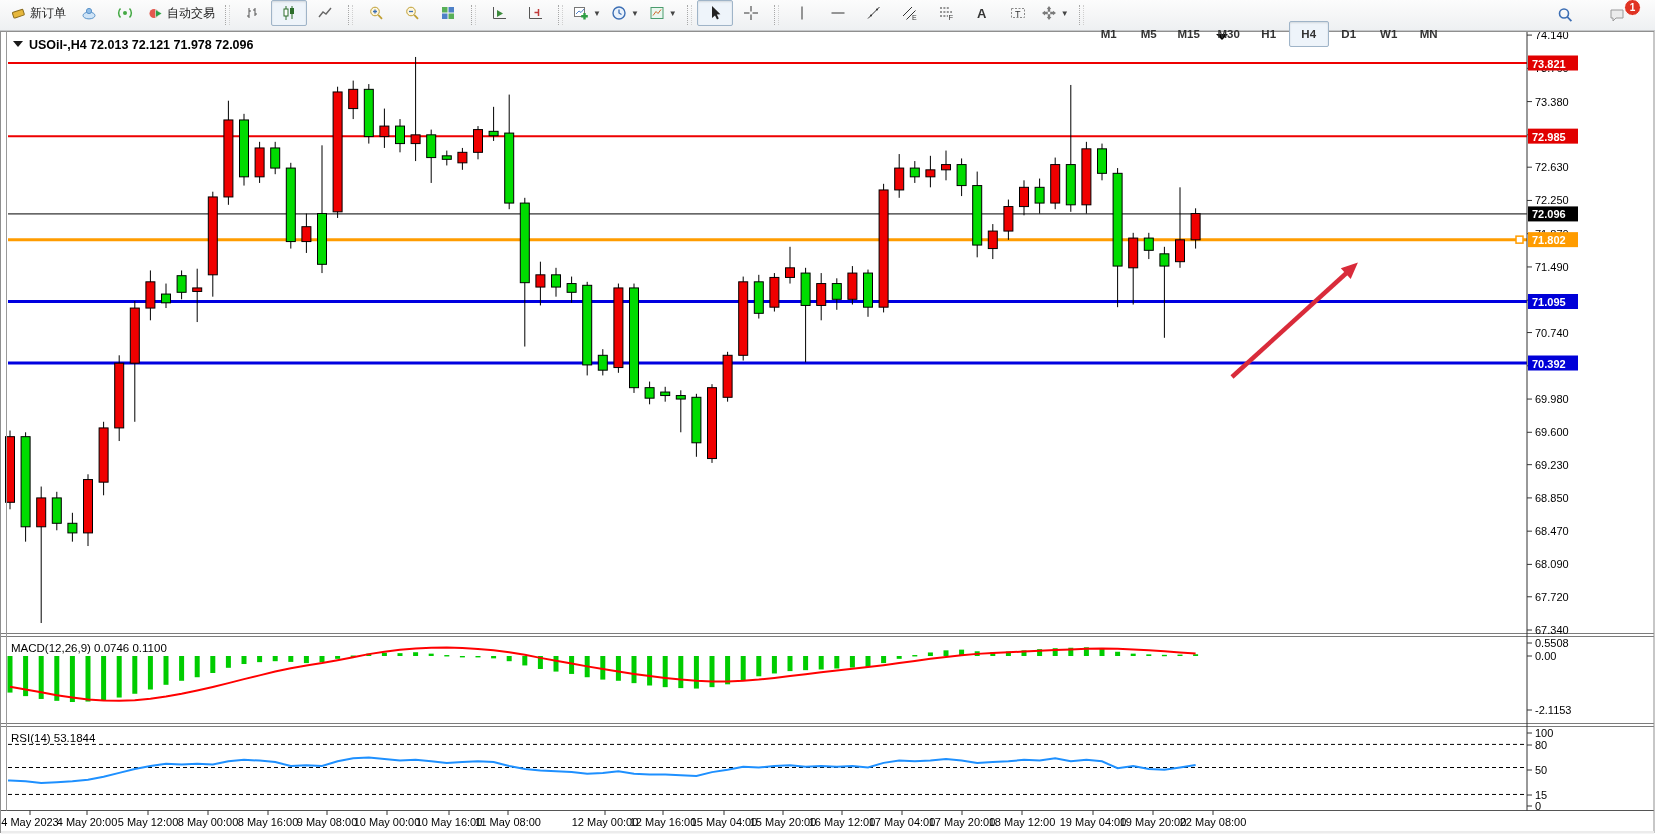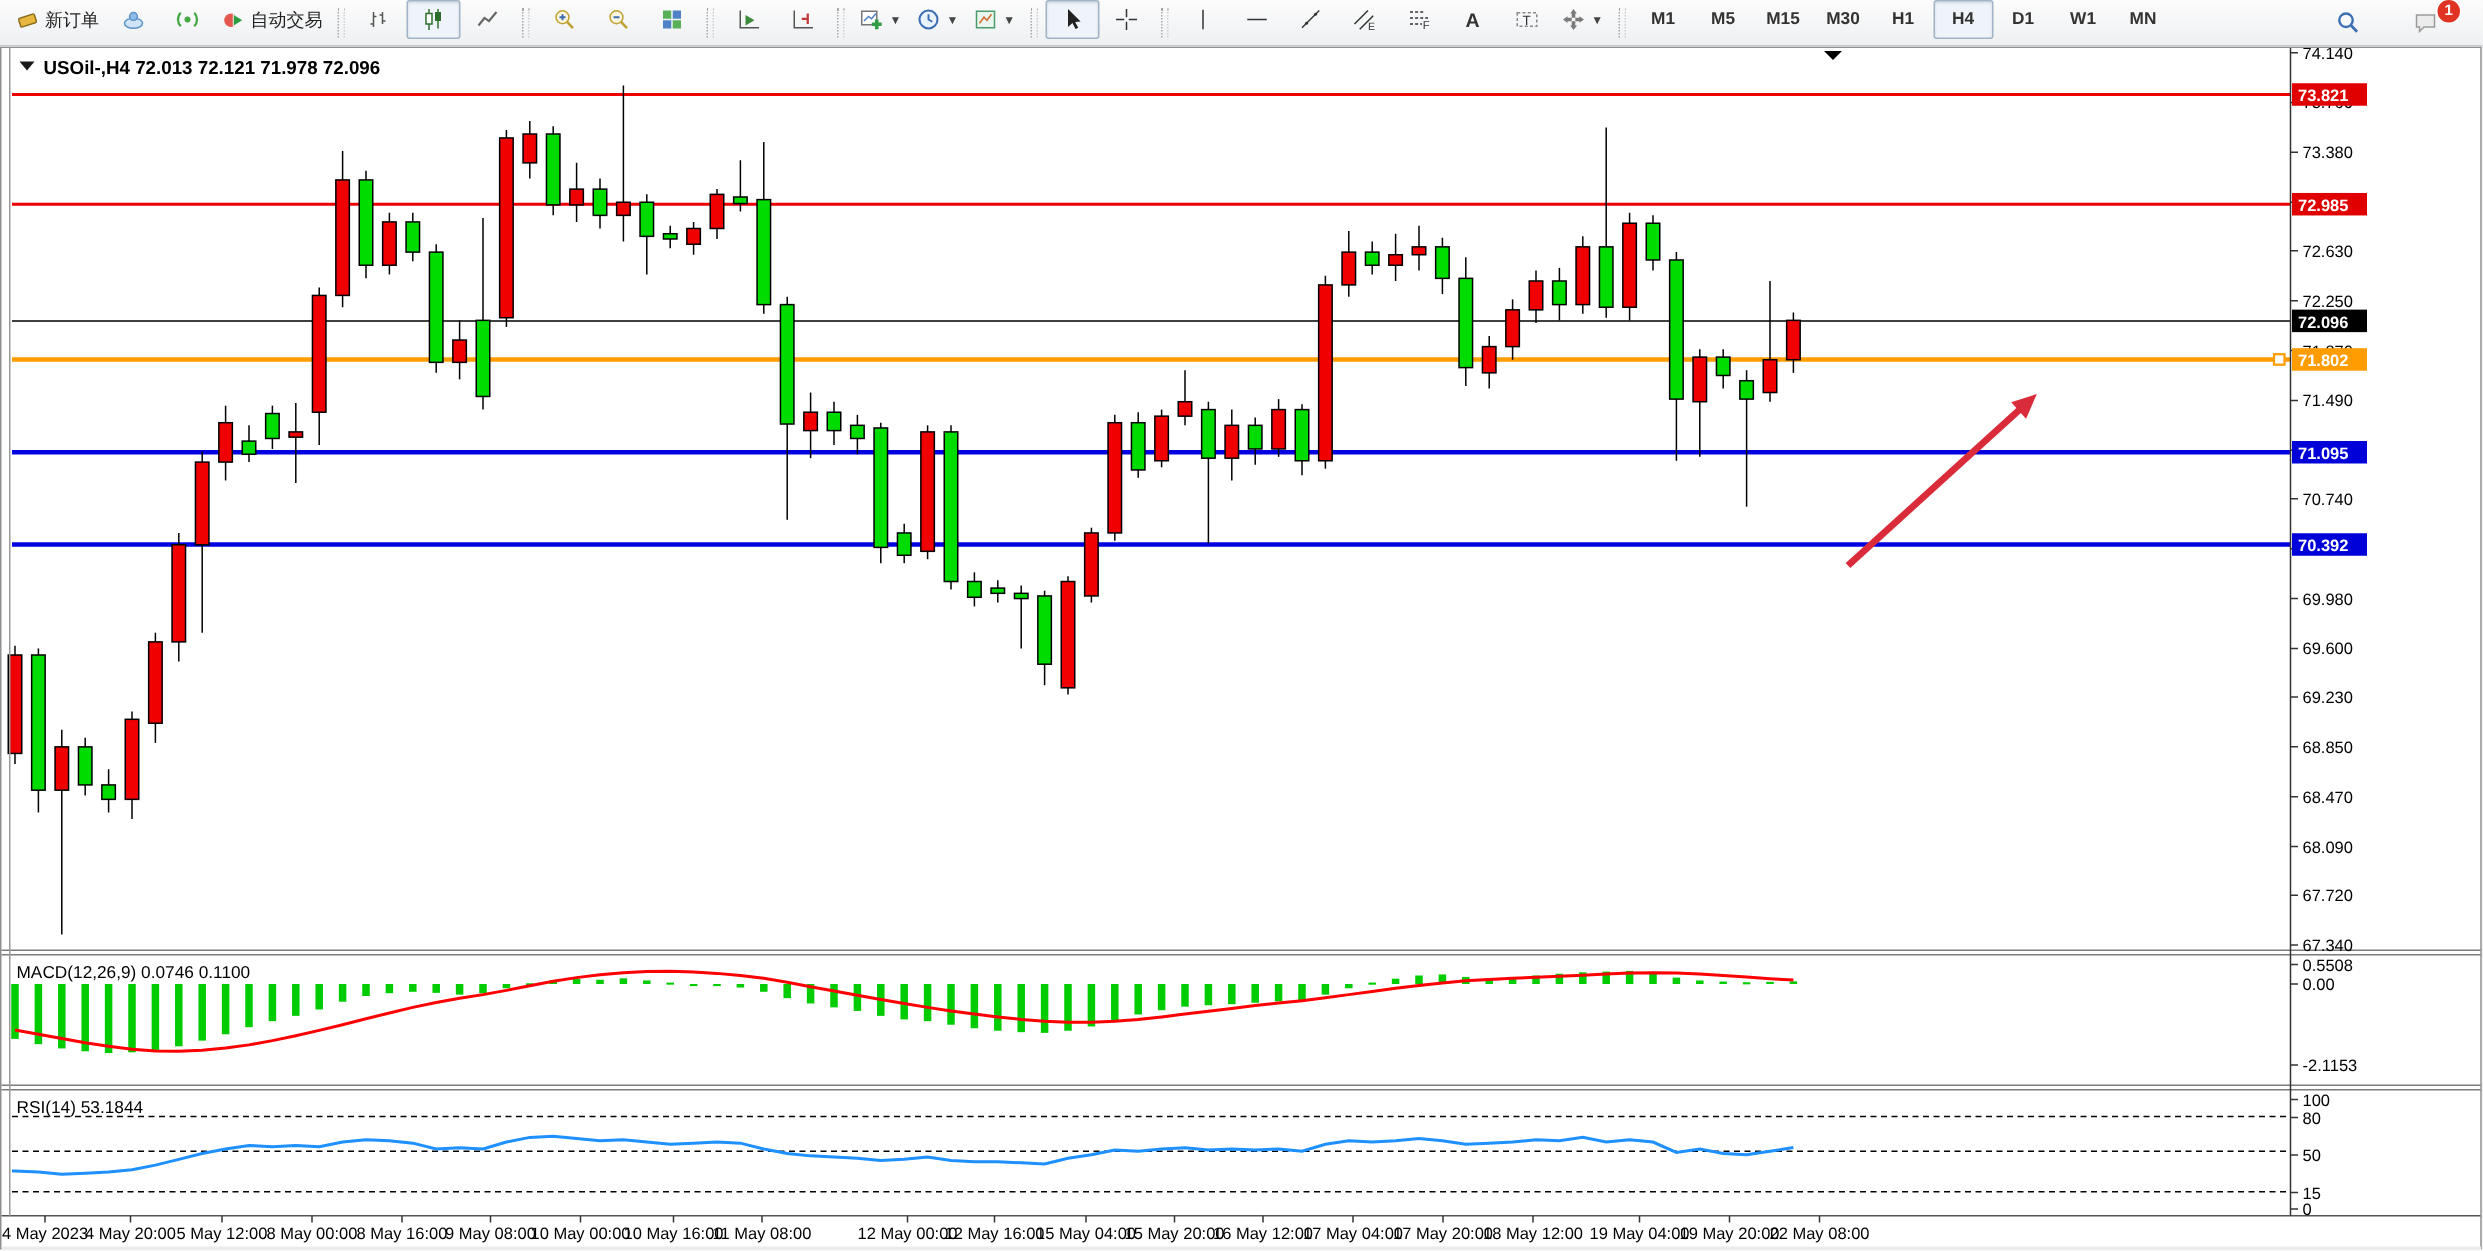--- a/index.html
+++ b/index.html
@@ -7,21 +7,21 @@
   .toolbar{position:absolute;top:0;left:0;width:1655px;height:31px;box-sizing:border-box;
     background:linear-gradient(#fcfcfc,#eef0f2);border-bottom:1px solid #c6c8ca;
     display:flex;align-items:center;padding:0 6px;z-index:5;}
   .tb-group{display:flex;align-items:flex-start;height:100%;}
   .grip{width:3px;height:20px;margin:0 5px;border-left:1px dotted #a8a8a8;border-right:1px dotted #cfcfcf;}
   .tb-btn{height:24px;min-width:26px;display:flex;align-items:center;justify-content:center;gap:3px;
     padding:0 4px;border:1px solid transparent;border-radius:2px;font-size:12px;color:#222;cursor:default;}
   .tb-btn.active{background:#eef4fa;border:1px solid #9fb4c8;box-shadow:inset 0 1px 2px rgba(0,0,0,.12);}
   .tb-btn .lbl{white-space:nowrap;}
   .tb-btn .dd{font-size:8px;color:#444;margin-left:1px;}
-  .tf .tb-btn{font-weight:700;font-size:11.5px;color:#333;padding:0 6px;}
+  .tf .tb-btn{font-weight:700;font-size:11.5px;color:#333;padding:0 6px;margin-top:21px;}
   .tb-right{margin-left:auto;display:flex;align-items:center;gap:16px;margin-right:14px;}
   .tb-right .tb-btn{position:relative;}
   .badge{position:absolute;top:-4px;right:-7px;background:#e03323;color:#fff;border-radius:50%;
     width:15px;height:15px;font-size:10px;font-weight:700;display:flex;align-items:center;justify-content:center;
     border:1px solid #fff;}
   svg text{font-family:"Liberation Sans",sans-serif;}
   .chart-title{font-size:12.5px;font-weight:700;fill:#000;}
   .pane-label{font-size:11.5px;fill:#000;}
 </style>
 </head>

